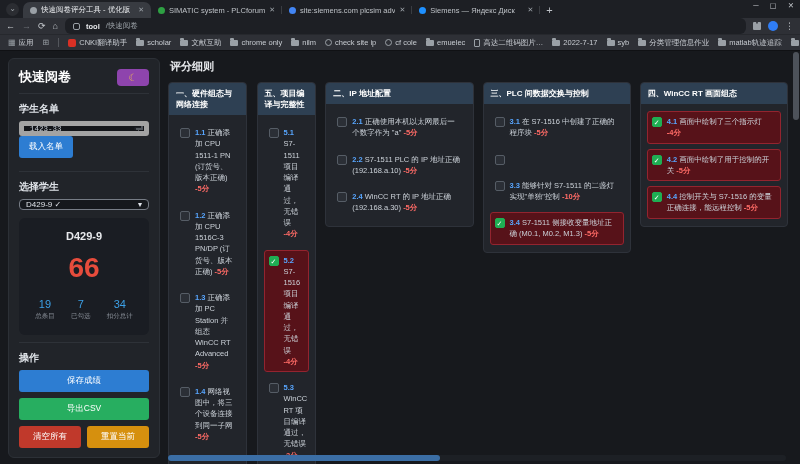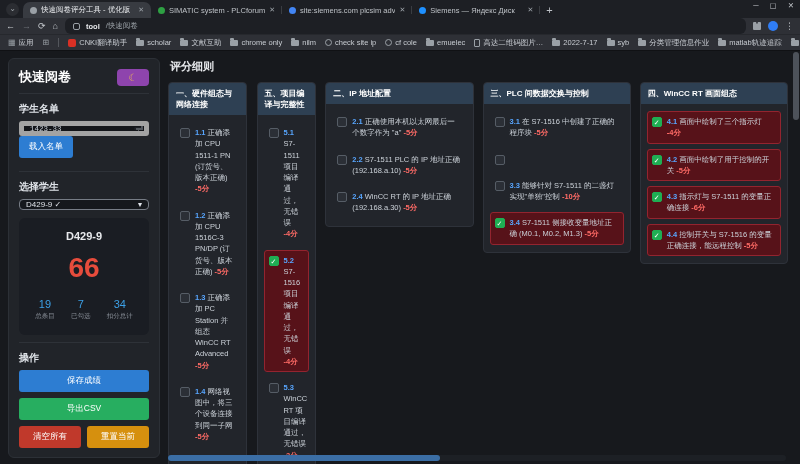--- a/index.html
+++ b/index.html
@@ -359,24 +359,20 @@
               <div class="item checked">
                 <span class="cb">✓</span>
                 <span class="itxt"><span class="num">4.1 </span>画面中绘制了三个指示灯  <span class="score">-4分</span></span>
               </div>
               <div class="item checked">
                 <span class="cb">✓</span>
                 <span class="itxt"><span class="num">4.2 </span>画面中绘制了用于控制的开关  <span class="score">-5分</span></span>
               </div>
               <div class="item checked">
                 <span class="cb">✓</span>
-                <span class="itxt"><span class="num">4.3 </span>指示灯与 S7-1511 的变量正确连接  <span class="score">-6分</span></span>
-              </div>
-              <div class="item checked">
-                <span class="cb">✓</span>
                 <span class="itxt"><span class="num">4.4 </span>控制开关与 S7-1516 的变量正确连接，能远程控制  <span class="score">-5分</span></span>
               </div>
             </div>
           </div>
         </div>
       </div>
   </main>
 </div>
 
 <div class="vscroll">

